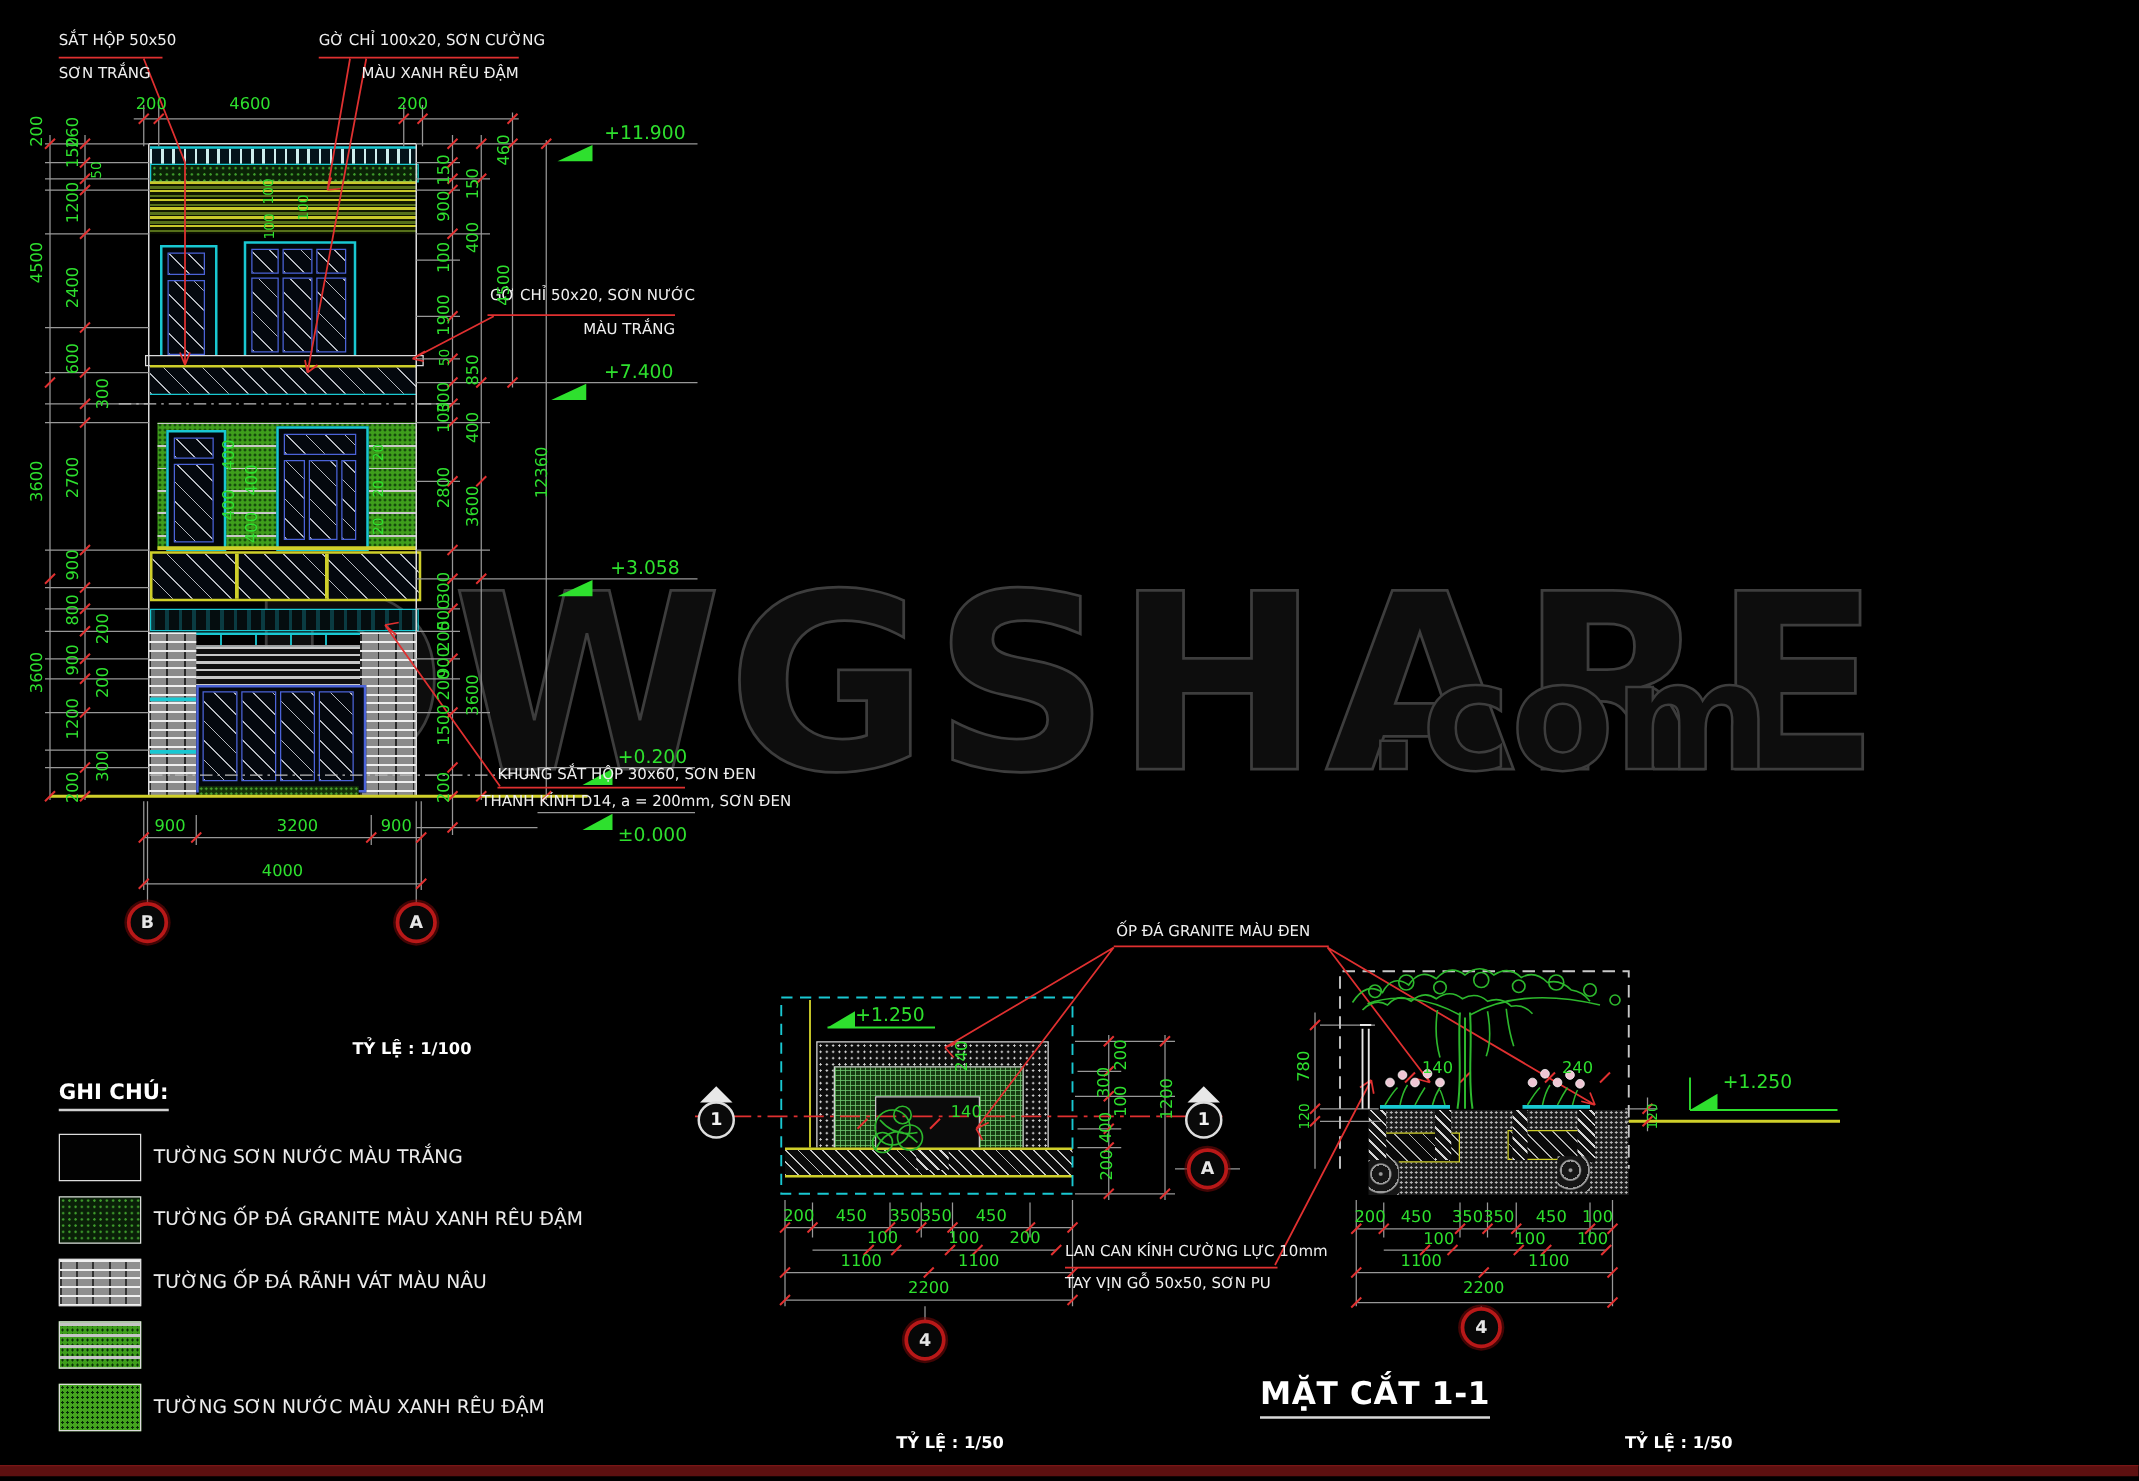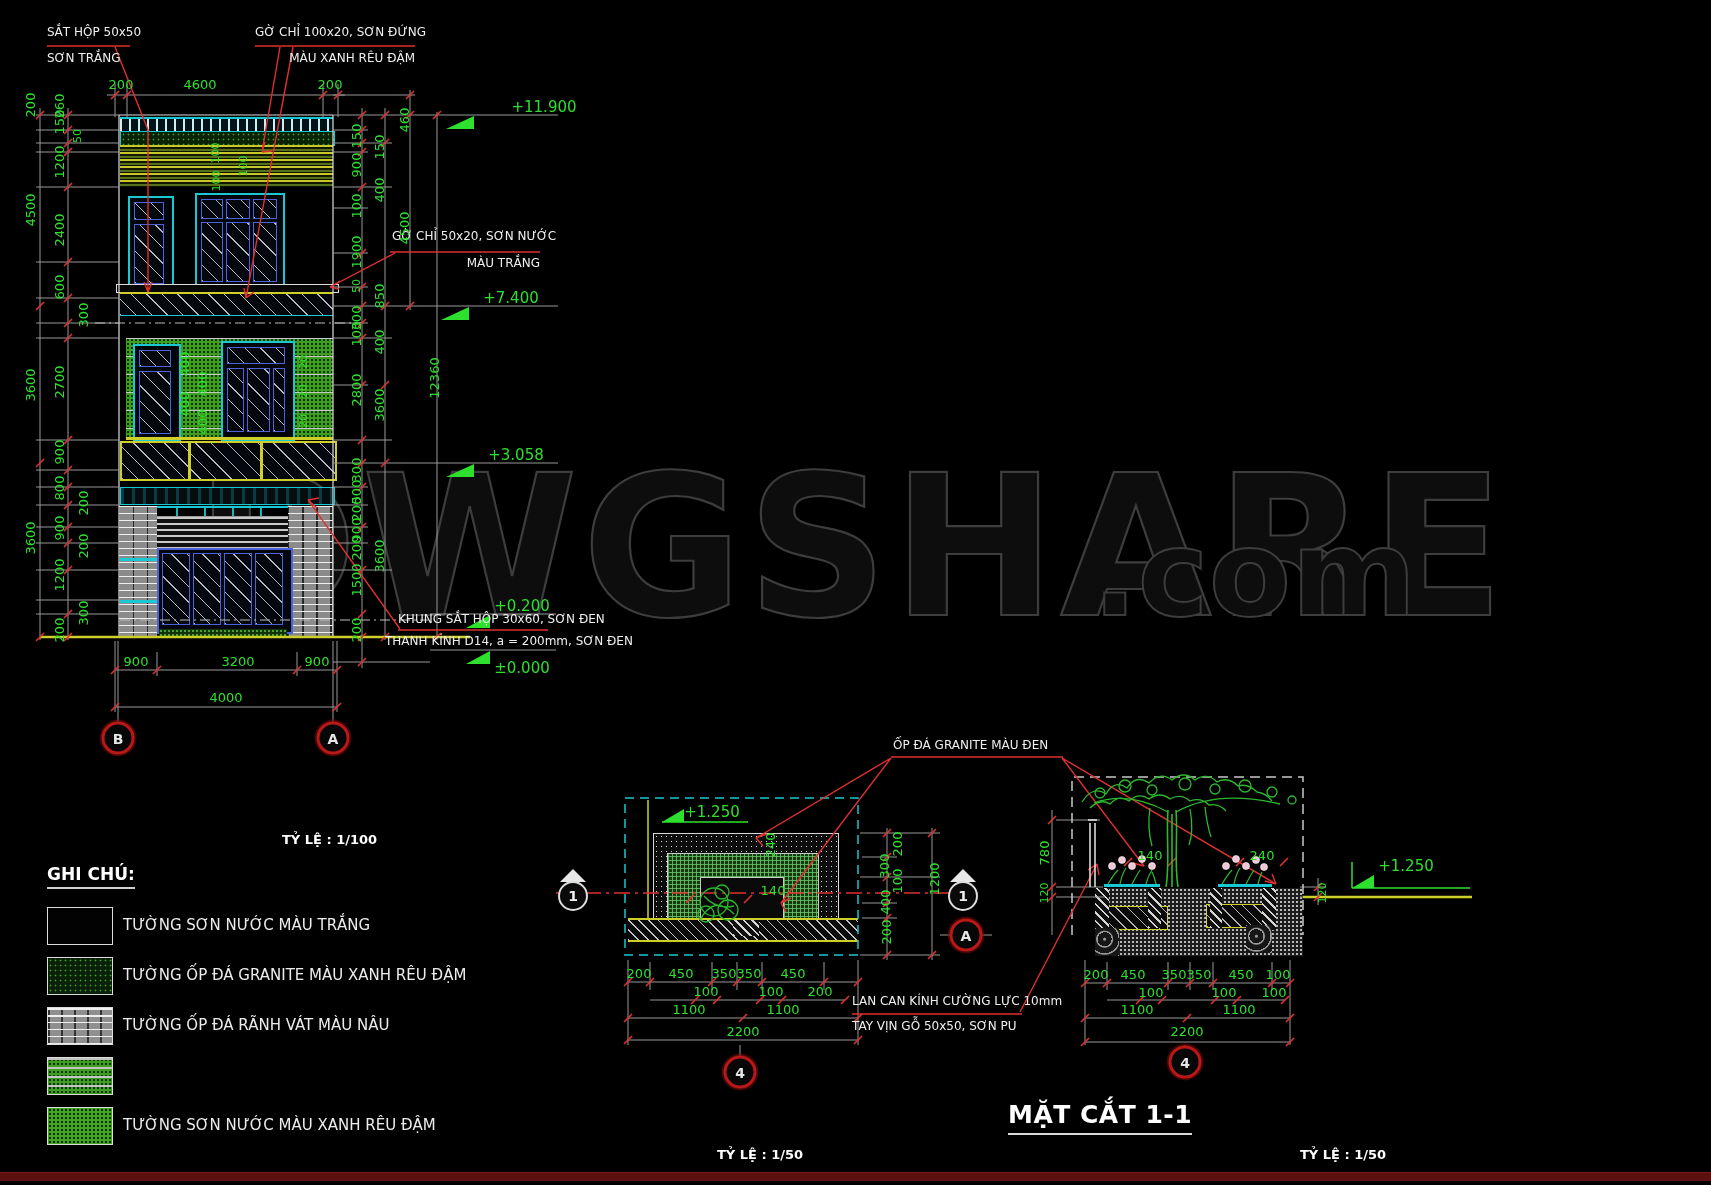--- a/index.html
+++ b/index.html
@@ -303,28 +303,28 @@
       </g>
       <g stroke="#2db82d" stroke-width="1.2" fill="none">
         <path d="M1108 884 q6 -10 10 -14 M1120 884 q2 -10 6 -16 M1132 884 q4 -8 8 -14 M1146 884 q2 -8 6 -14 M1156 884 q-2 -8 -4 -12"></path>
         <path d="M1222 884 q6 -10 10 -14 M1234 884 q2 -10 6 -16 M1246 884 q4 -8 8 -14 M1258 884 q2 -8 4 -12"></path>
       </g>
     </g>
   </svg>
 
   <div class="ann" style="left:47px;top:24px">SẮT HỘP 50x50</div>
   <div class="ann" style="left:47px;top:50px">SƠN TRẮNG</div>
-  <div class="ann r" style="left:255px;top:24px;width:160px">GỜ CHỈ 100x20, SƠN ĐỨNG</div>
+  <div class="ann r" style="left:255px;top:24px;width:160px">GỜ CHỈ 100x20, SƠN CƯỜNG</div>
   <div class="ann r" style="left:255px;top:50px;width:160px">MÀU XANH RÊU ĐẬM</div>
   <div class="ann r" style="left:392px;top:228px;width:148px">GỜ CHỈ 50x20, SƠN NƯỚC</div>
   <div class="ann r" style="left:392px;top:255px;width:148px">MÀU TRẮNG</div>
   <div class="ann r" style="left:398px;top:611px;width:150px">KHUNG SẮT HỘP 30x60, SƠN ĐEN</div>
   <div class="ann r" style="left:385px;top:633px;width:163px">THANH KÍNH D14, a = 200mm, SƠN ĐEN</div>
 
-  <div class="dim big" style="left:544px;top:107px">+11.900</div>
+  <div class="dim big" style="left:516px;top:107px">+11.900</div>
   <div class="dim big" style="left:511px;top:298px">+7.400</div>
   <div class="dim big" style="left:516px;top:455px">+3.058</div>
   <div class="dim big" style="left:522px;top:606px">+0.200</div>
   <div class="dim big" style="left:522px;top:668px">±0.000</div>
 
   <div class="dim" style="left:121px;top:84px">200</div>
   <div class="dim" style="left:200px;top:84px">4600</div>
   <div class="dim" style="left:330px;top:84px">200</div>
 
   <div class="dim rot" style="left:30px;top:105px">200</div>

